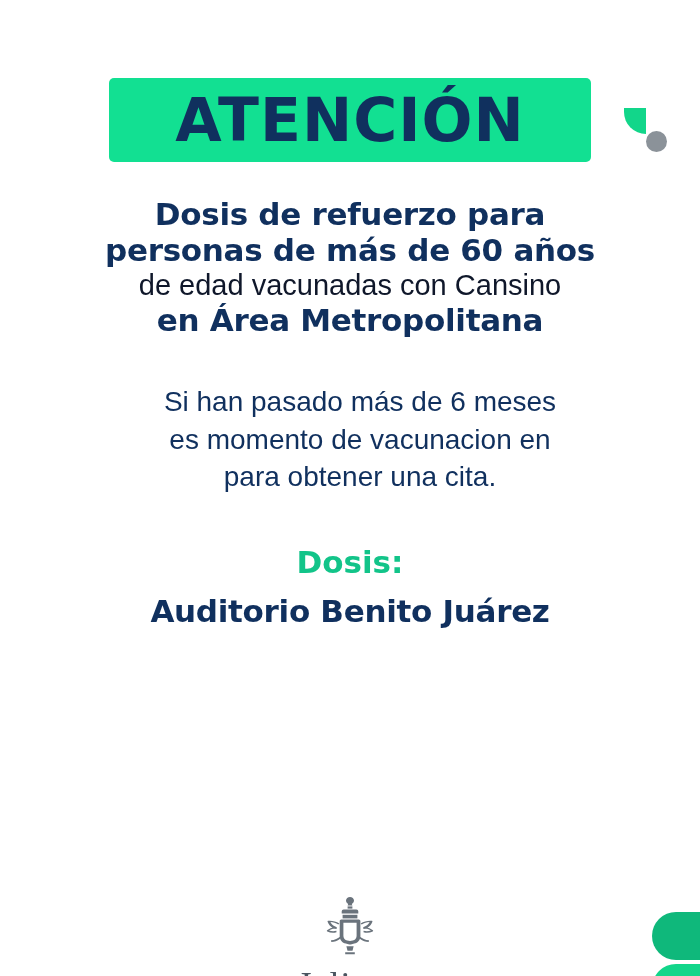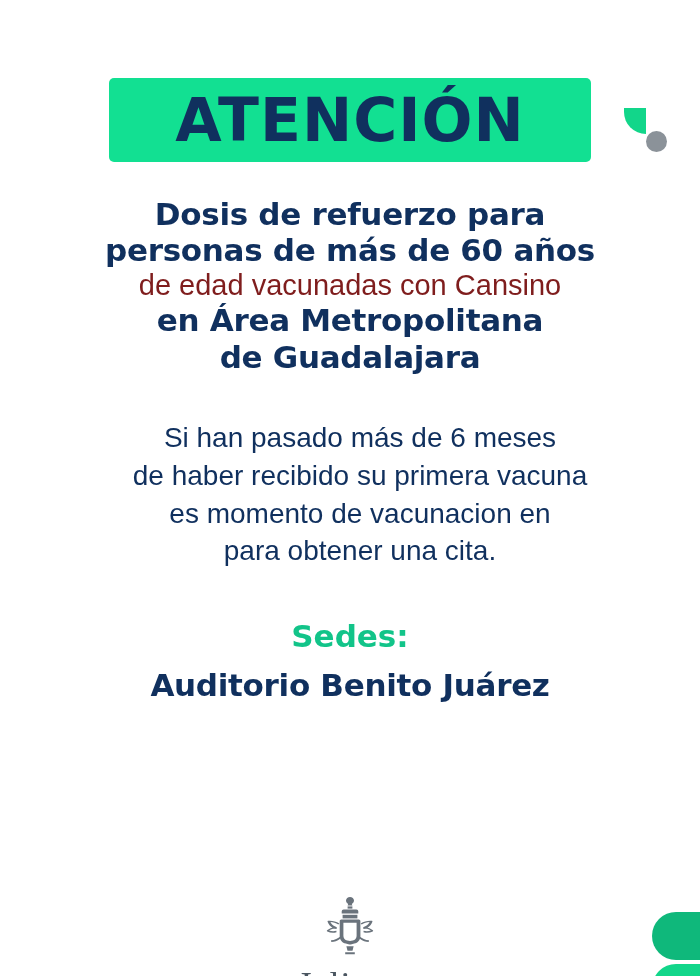--- a/index.html
+++ b/index.html
@@ -92,21 +92,21 @@
     font-family: "DejaVu Sans", sans-serif;
     font-weight: bold;
     font-size: 31px;
     color: #10305e;
     letter-spacing: -0.3px;
   }
   .headline .regular {
     font-family: "Liberation Sans", sans-serif;
     font-weight: normal;
     font-size: 29px;
-    color: #7f1d1d;
+    color: #0f172a;
   }
 
   .paragraph {
     margin-top: 44px;
     line-height: 1.35;
     font-family: "Liberation Sans", sans-serif;
     font-size: 28px;
     color: #10305e;
     padding-left: 20px;
   }
@@ -172,31 +172,29 @@
 
   <div class="banner">
     <span class="banner-text">ATENCIÓN</span>
   </div>
 
   <div class="headline block">
     <div class="bold">Dosis de refuerzo para</div>
     <div class="bold">personas de más de 60 años</div>
     <div class="regular">de edad vacunadas con Cansino</div>
     <div class="bold">en Área Metropolitana</div>
-    <div class="bold">de Guadalajara</div>
   </div>
 
   <div class="paragraph block">
     <div>Si han pasado más de 6 meses</div>
-    <div>de haber recibido su primera vacuna</div>
     <div>es momento de vacunacion en</div>
     <div>para obtener una cita.</div>
   </div>
 
-  <div class="sedes-title">Sedes:</div>
+  <div class="sedes-title">Dosis:</div>
   <div class="venues">
     <div>Auditorio Benito Juárez</div>
   </div>
 
   <div class="logo-wrap">
     <svg class="crest" viewBox="0 0 62 66" aria-hidden="true">
       <g fill="#6a737c">
         <path d="M31 1c2.2 0 4 1.6 4 3.6 0 1.5-.9 2.7-2.2 3.3l.6 1.7h-4.8l.6-1.7C27.9 7.3 27 6.1 27 4.6 27 2.6 28.8 1 31 1z"></path>
         <rect x="28.6" y="10.4" width="4.8" height="2.2"></rect>
         <path d="M24.6 13.6h12.8c1.1 0 1.9.9 1.9 1.9v2.1H22.7v-2.1c0-1 .9-1.9 1.9-1.9z"></path>

